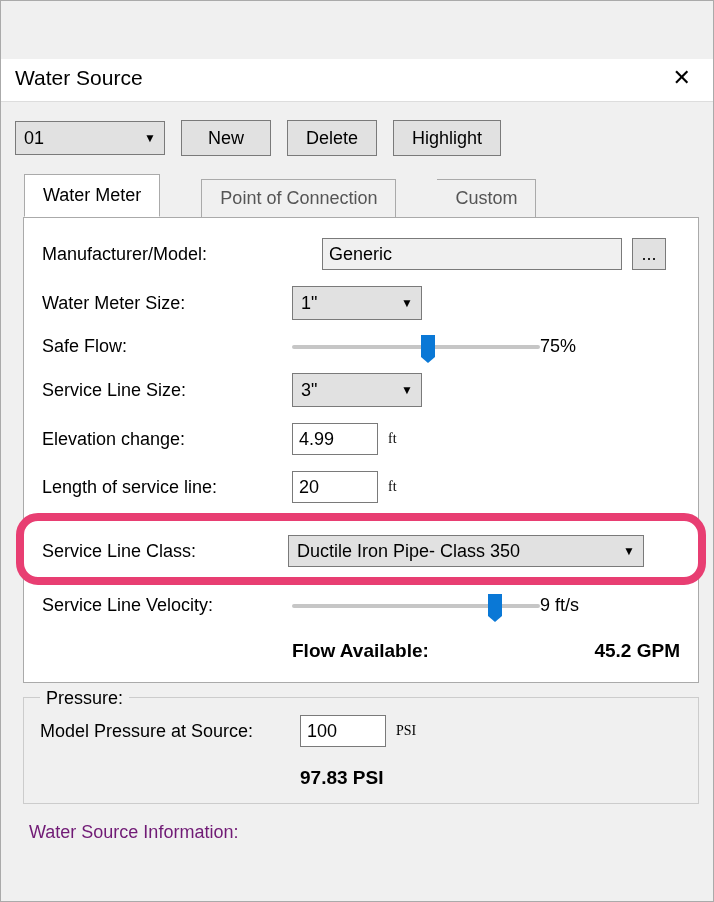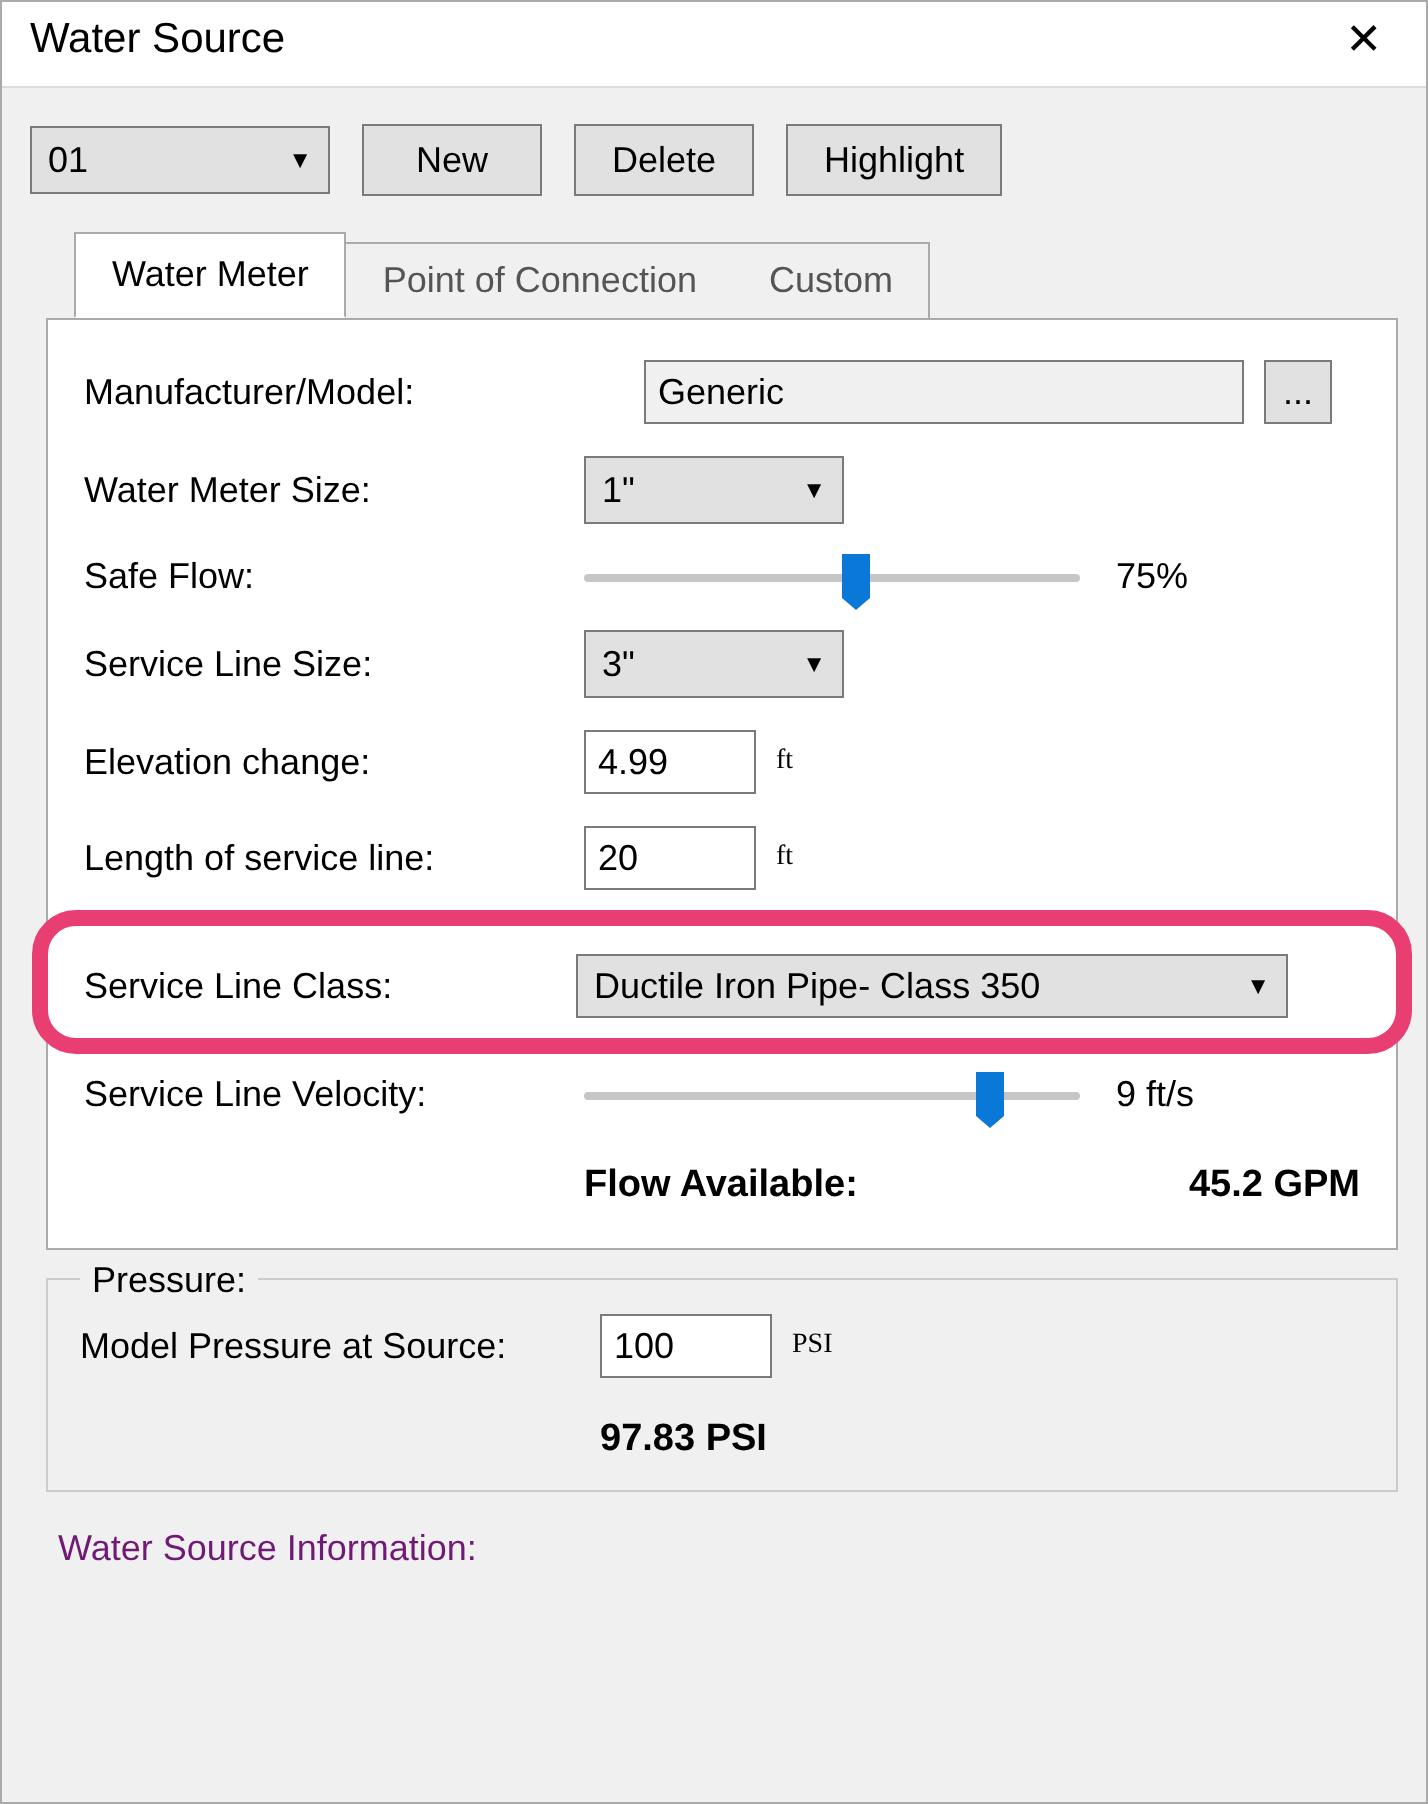--- a/index.html
+++ b/index.html
@@ -13,20 +13,21 @@
     height: 902px;
     overflow: hidden;
   }
   .window {
     width: 714px;
     height: 902px;
     border: 1px solid #aaa;
     background: #f0f0f0;
     display: flex;
     flex-direction: column;
+    justify-content: center;
   }
   .titlebar {
     background: #fff;
     border-bottom: 1px solid #ddd;
     display: flex;
     align-items: center;
     justify-content: space-between;
     padding: 6px 14px 10px 14px;
   }
   .title-text { font-size: 21px; }
@@ -66,22 +67,23 @@
     background: #e1e1e1;
     font-size: 18px;
     display: inline-flex;
     align-items: center;
     justify-content: center;
     cursor: pointer;
   }
   .tabstrip {
     display: flex;
     align-items: flex-end;
-    padding-left: 36px;
+    padding-left: 23px;
     margin-top: 10px;
+    gap: 42px;
   }
   .tab {
     padding: 8px 18px;
     border: 1px solid #aaa;
     background: #f0f0f0;
     font-size: 18px;
     color: #555;
     margin-right: -1px;
     position: relative;
     top: 1px;
@@ -158,21 +160,21 @@
     transform: translateX(-50%);
   }
   .slider .thumb::after{
     content:"";
     position:absolute;
     left:0; top:100%;
     border-left:7px solid transparent;
     border-right:7px solid transparent;
     border-top:6px solid #0a78d6;
   }
-  .slider-value { margin-left: 18px; min-width: 54px; }
+  .slider-value { margin-left: 0; min-width: 54px; }
   .unit { margin-left: 10px; font-size: 14px; font-family: Liberation Serif, serif; }
   .highlight-row {
     border: 8px solid #e83e72;
     border-radius: 22px;
     margin: 0 -26px 10px -26px;
     padding: 14px 18px 10px 18px;
     display: flex;
     align-items: center;
     background: #fff;
   }

